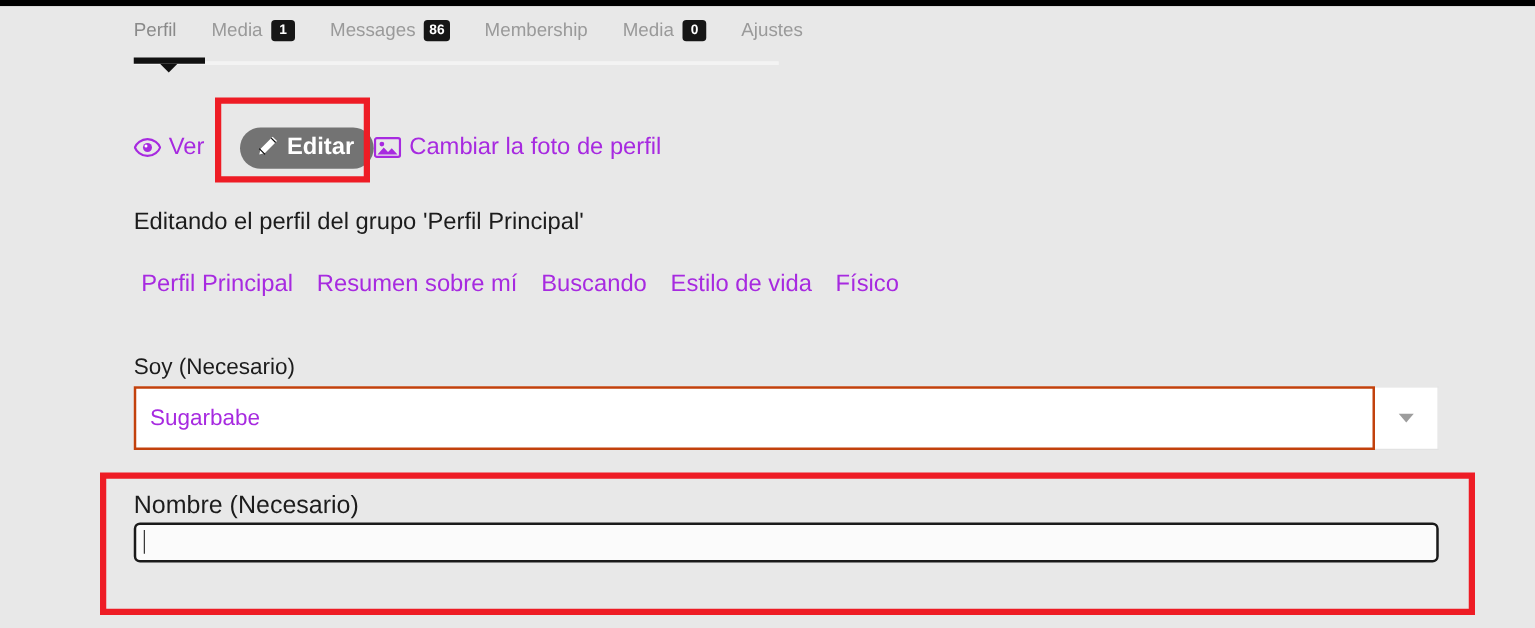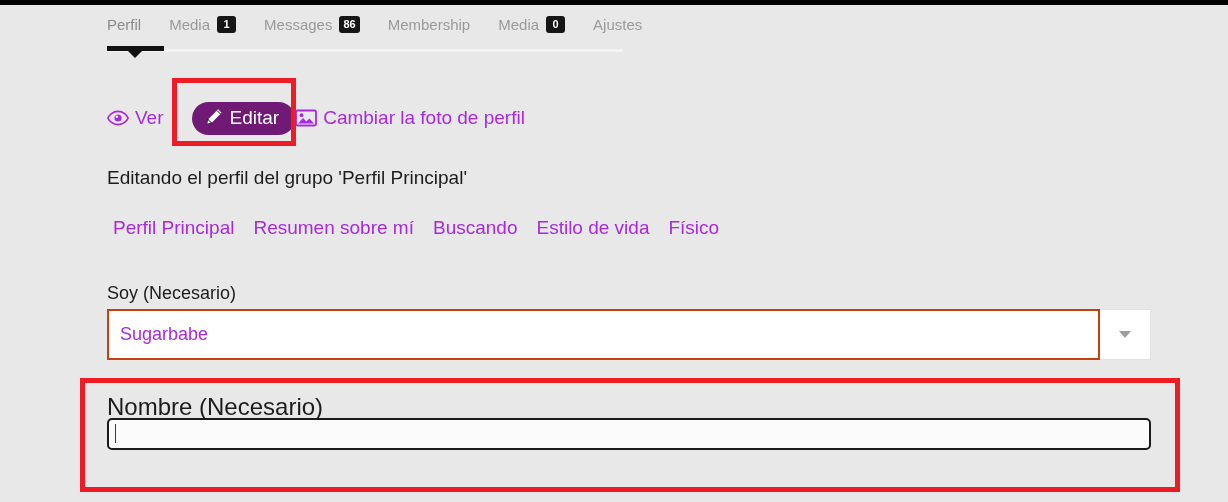--- a/index.html
+++ b/index.html
@@ -118,25 +118,26 @@
     align-items: center;
     gap: 6px;
     color: #a72ae0;
     font-size: 19px;
     text-decoration: none;
     cursor: pointer;
     white-space: nowrap;
   }
   .action-ver { margin-right: 28px; }
   .action-editar {
-    background: #701a75;
+    background: #737373;
     color: #ffffff;
     border-radius: 18px;
     padding: 5px 16px 6px 12px;
     gap: 7px;
+    font-weight: bold;
   }
   .action-cambiar { }
 
   .icon-svg { display:block; }
 
   
   .hl-editar {
     position: absolute;
     top: 73px;
     left: 172px;
@@ -225,21 +226,21 @@
     width: 1100px;
     height: 114px;
     border: 5px solid #ee1c25;
     pointer-events: none;
   }
 
   .field-nombre-label {
     position: absolute;
     top: 388px;
     left: 107px;
-    font-size: 24px;
+    font-size: 20px;
     color: #1c1c1c;
   }
   .nombre-input {
     position: absolute;
     top: 413px;
     left: 107px;
     width: 1044px;
     height: 32px;
     background: #fbfbfb;
     border: 2px solid #1a1a1a;

